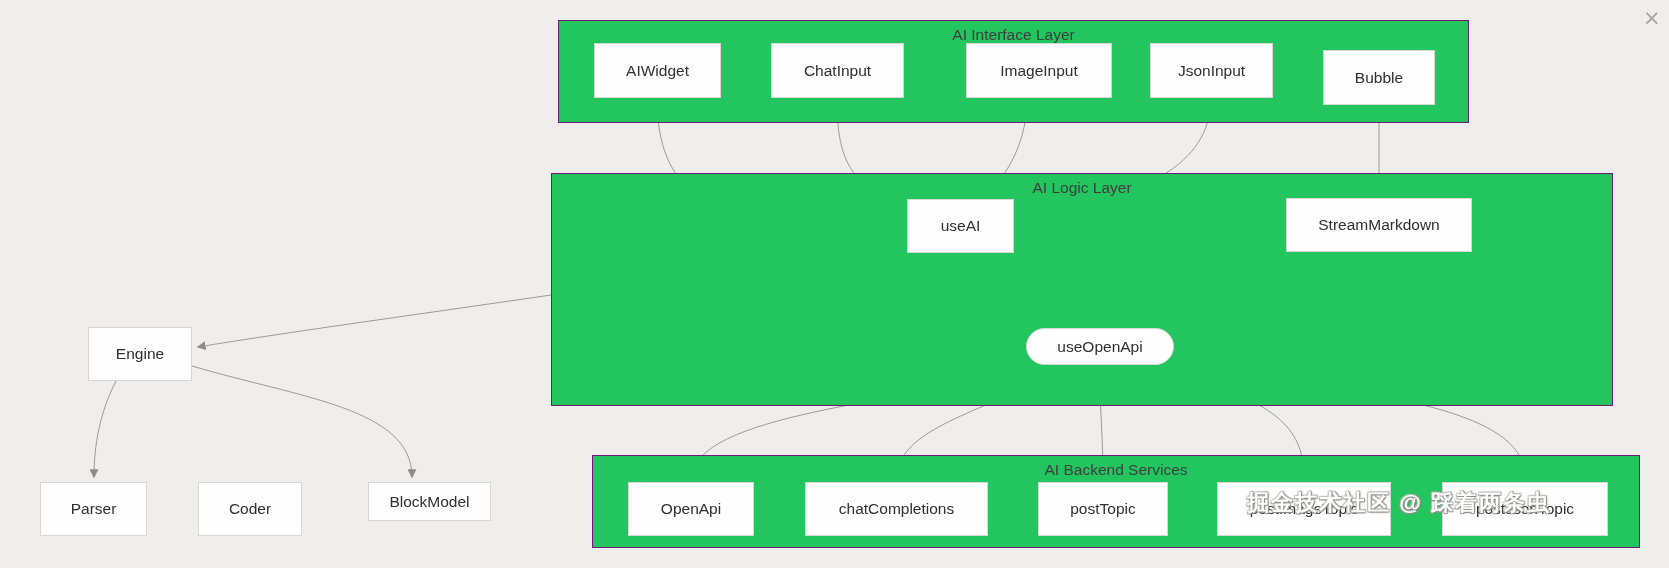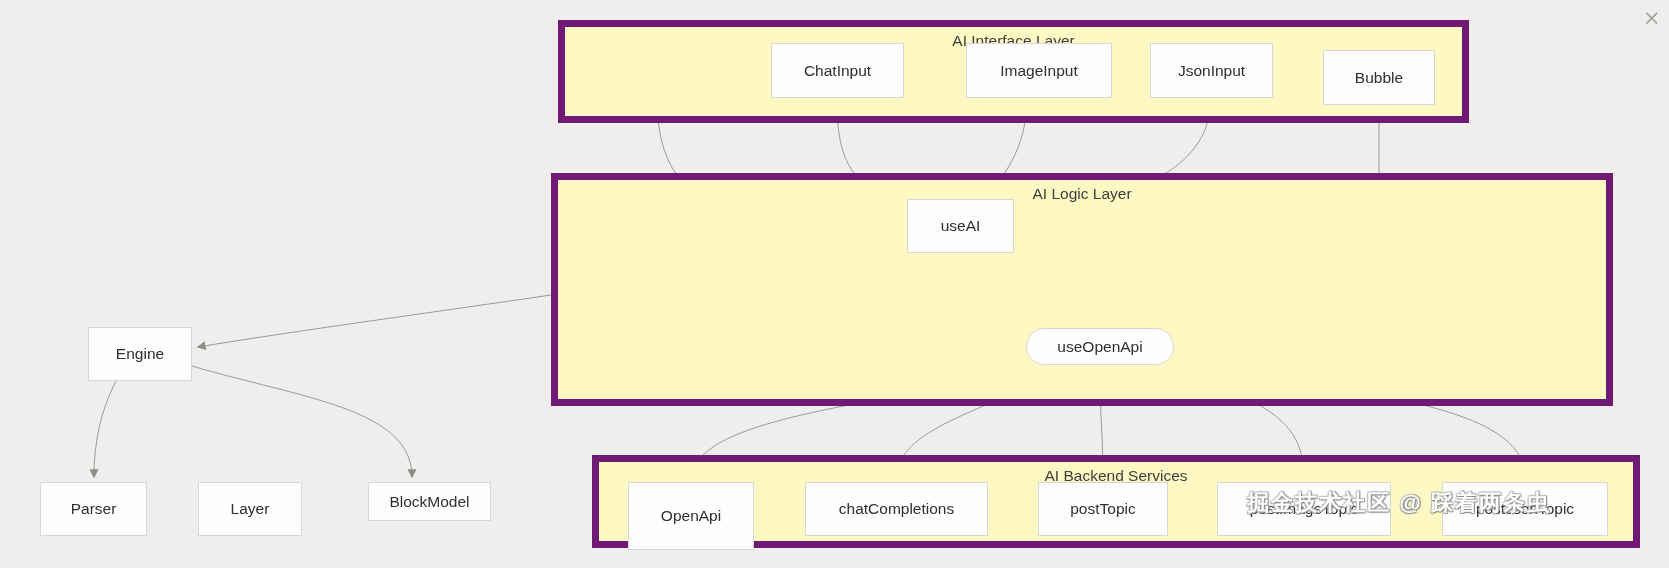--- a/index.html
+++ b/index.html
@@ -1,19 +1,19 @@
 <!DOCTYPE html>
 <html><head>
 <meta charset="utf-8">
 <style>
   html,body{margin:0;padding:0;}
   body{font-family:"Liberation Sans","DejaVu Sans",sans-serif;}
   .stage{position:relative;width:1669px;height:568px;background:#f0eeec;overflow:hidden;}
   .edges{position:absolute;left:0;top:0;width:1669px;height:568px;pointer-events:none;}
-  .group{position:absolute;background:#fef9c3;border:7px solid #701a75;box-sizing:border-box;}
+  .group{position:absolute;background:#22c55e;border:1px solid #701a75;box-sizing:border-box;}
   .group-title{position:absolute;top:5px;left:0;right:0;text-align:center;
                font-size:15.5px;color:#3e3e3e;}
   .node{position:absolute;background:#fefefe;border:1px solid #d8d7d5;box-sizing:border-box;
         display:flex;align-items:center;justify-content:center;
         font-size:15.5px;color:#2f2f2f;white-space:nowrap;}
   .close{position:absolute;left:1643px;top:8px;font-size:21px;color:#a3a3a0;
          line-height:1;cursor:pointer;font-family:"DejaVu Sans",sans-serif;}
   .watermark{position:absolute;top:488px;right:118px;font-size:22px;font-weight:bold;
              letter-spacing:2px;color:#ffffff;
              text-shadow:1px 1px 1px #8a8a86,-1px -1px 1px #c9c8c5,1px -1px 1px #9a9a96,-1px 1px 1px #9a9a96;
@@ -54,34 +54,36 @@
 
   <div class="group" style="left:551px;top:173px;width:1062px;height:233px;">
     <span class="group-title">AI Logic Layer</span>
   </div>
 
 
   <div class="group" style="left:592px;top:455px;width:1048px;height:93px;">
     <span class="group-title">AI Backend Services</span>
   </div>
 
+  <div class="node" style="left:594px;top:43px;width:127px;height:55px;">AIWidget</div>
   <div class="node" style="left:771px;top:43px;width:133px;height:55px;">ChatInput</div>
   <div class="node" style="left:954px;top:43px;width:146px;height:55px;margin-left:12px;">ImageInput</div>
   <div class="node" style="left:1150px;top:43px;width:123px;height:55px;">JsonInput</div>
   <div class="node" style="left:1323px;top:43px;width:112px;height:55px;margin-top:7px;">Bubble</div>
 
   <div class="node" style="left:907px;top:199px;width:107px;height:54px;">useAI</div>
+  <div class="node" style="left:1286px;top:198px;width:186px;height:54px;">StreamMarkdown</div>
   <div class="node" style="left:1026px;top:328px;width:148px;height:37px;border-radius:24px;">useOpenApi</div>
 
   <div class="node" style="left:88px;top:327px;width:104px;height:54px;">Engine</div>
   <div class="node" style="left:40px;top:482px;width:107px;height:54px;">Parser</div>
-  <div class="node" style="left:198px;top:482px;width:104px;height:54px;">Layer</div>
+  <div class="node" style="left:198px;top:482px;width:104px;height:54px;">Coder</div>
   <div class="node" style="left:368px;top:482px;width:123px;height:39px;">BlockModel</div>
 
-  <div class="node" style="left:628px;top:482px;width:126px;height:68px;">OpenApi</div>
+  <div class="node" style="left:628px;top:482px;width:126px;height:54px;">OpenApi</div>
   <div class="node" style="left:805px;top:482px;width:183px;height:54px;">chatCompletions</div>
   <div class="node" style="left:1038px;top:482px;width:130px;height:54px;">postTopic</div>
   <div class="node" style="left:1217px;top:482px;width:174px;height:54px;">postImageTopic</div>
   <div class="node" style="left:1442px;top:482px;width:166px;height:54px;">postJsonTopic</div>
 
   <span class="close">×</span>
 
   <div class="watermark">掘金技术社区 @ 踩着两条虫</div>
 
 </div>

